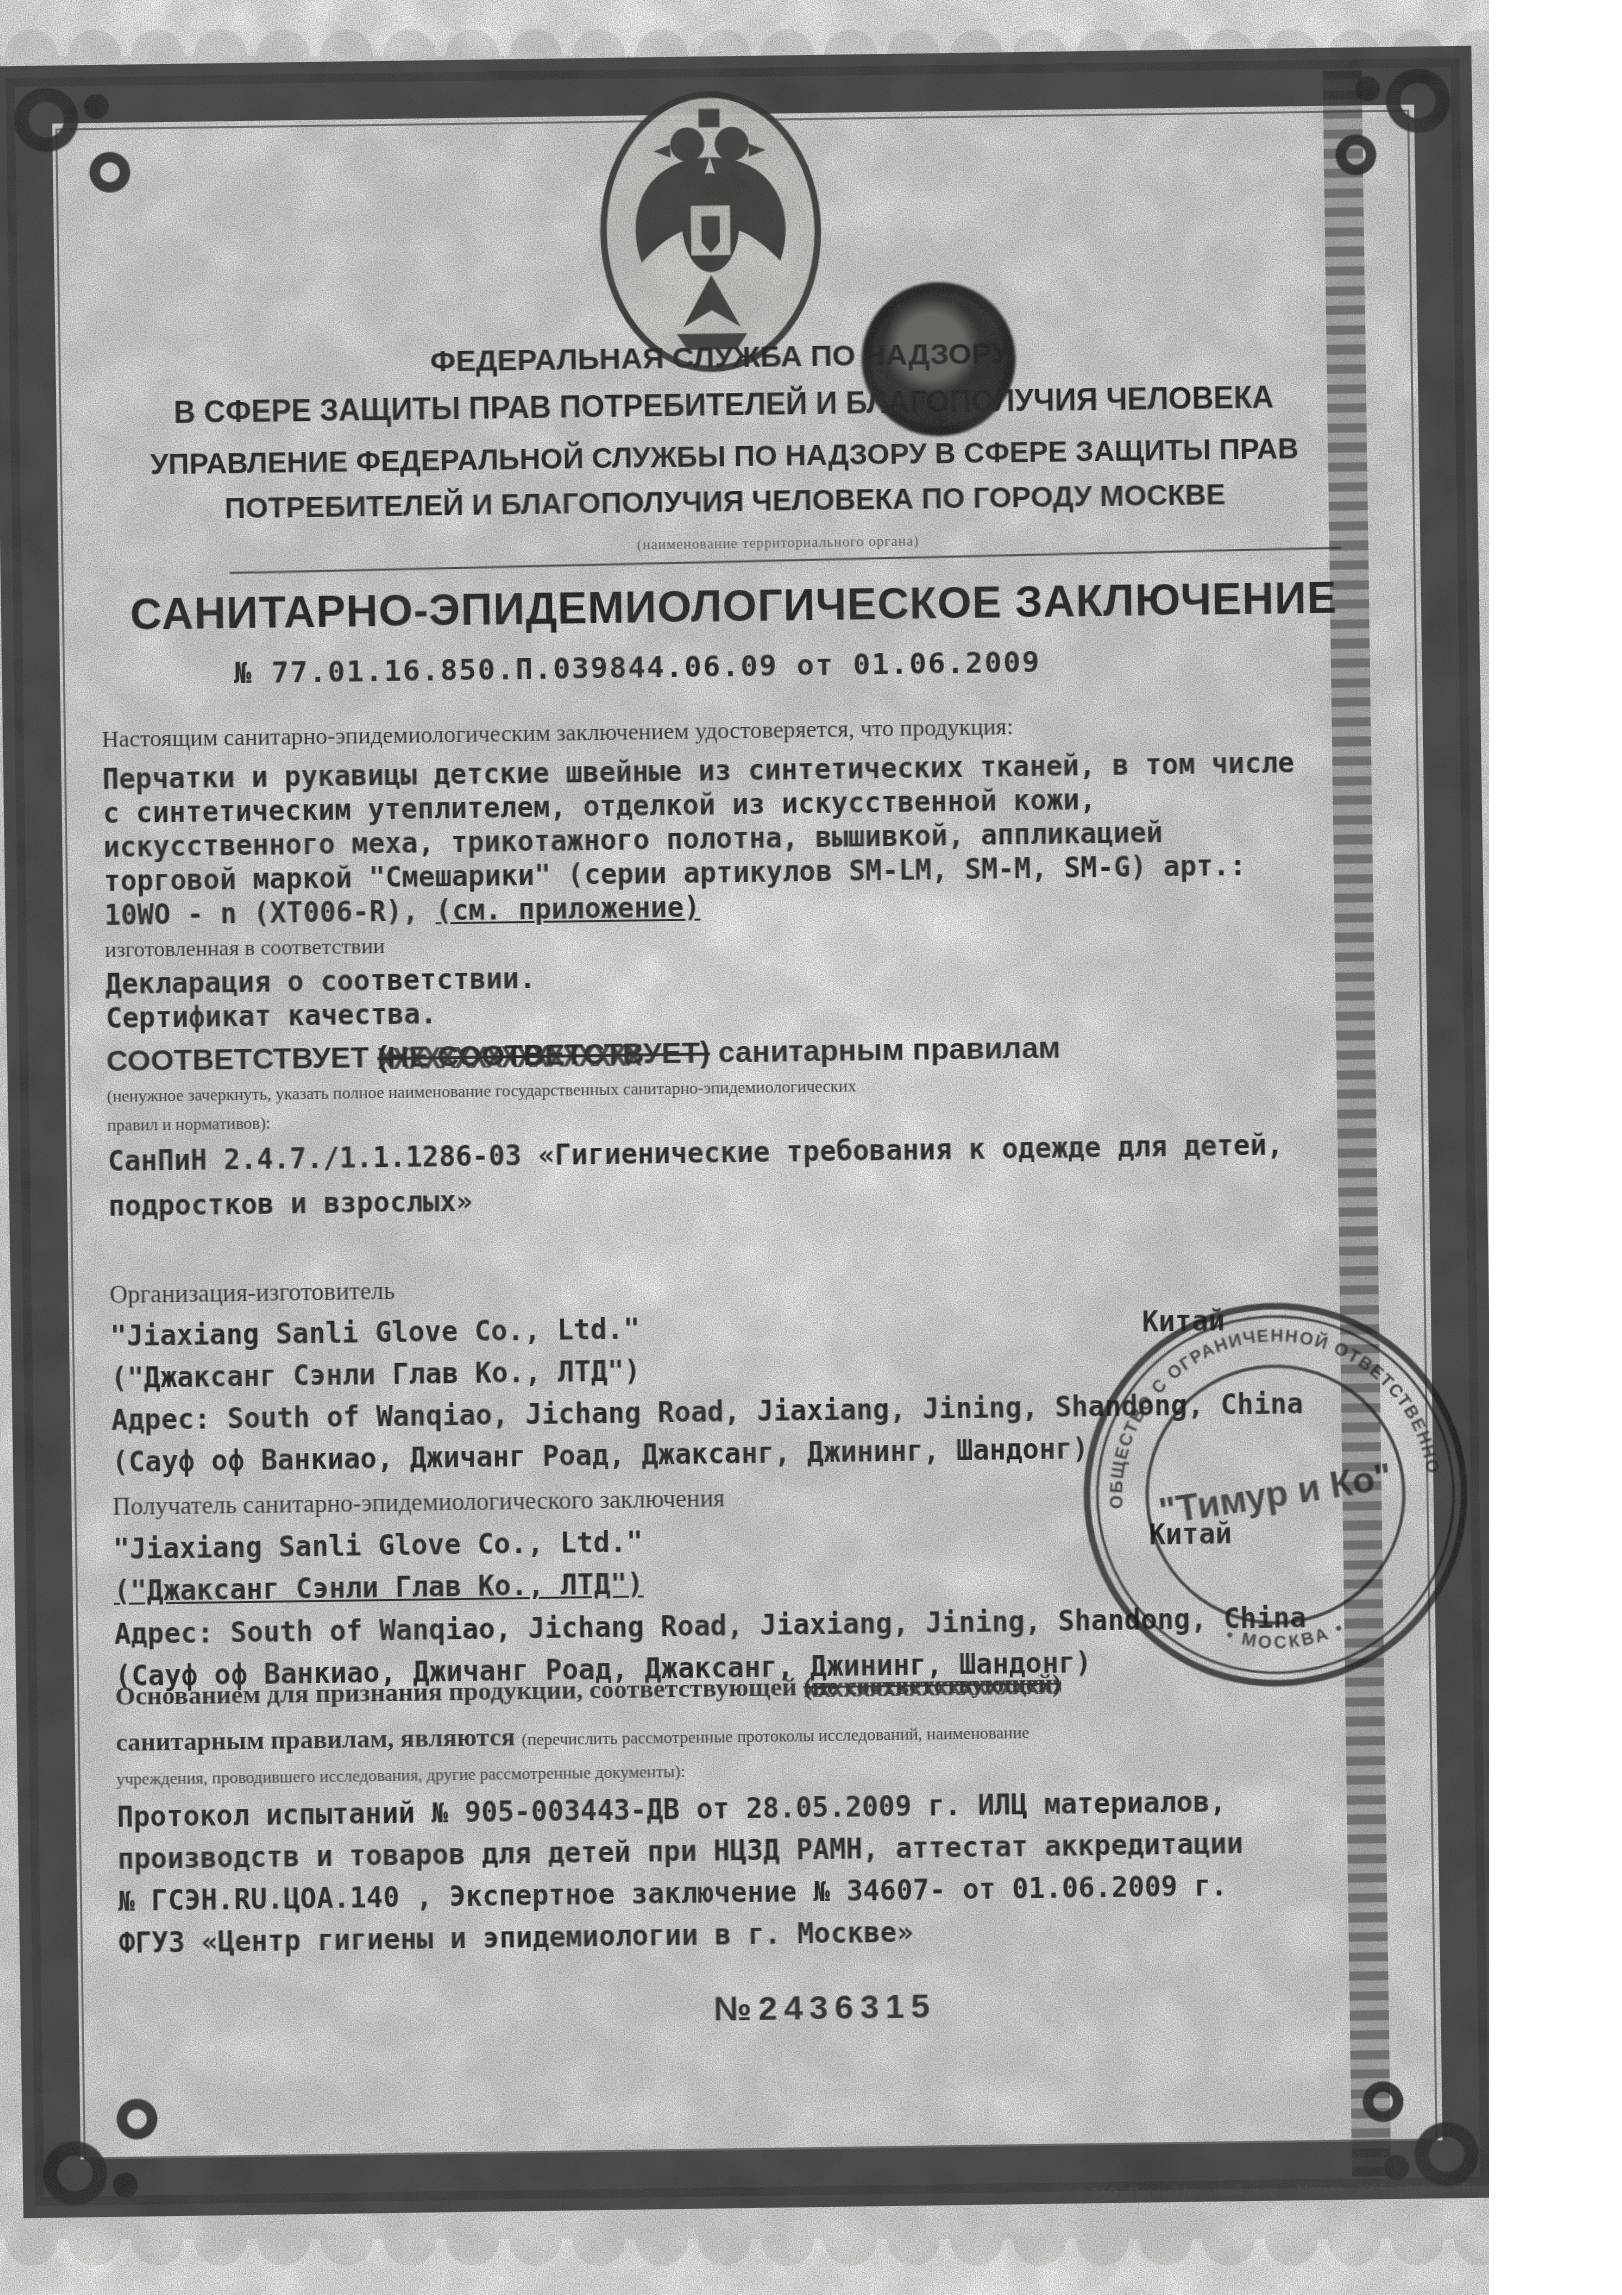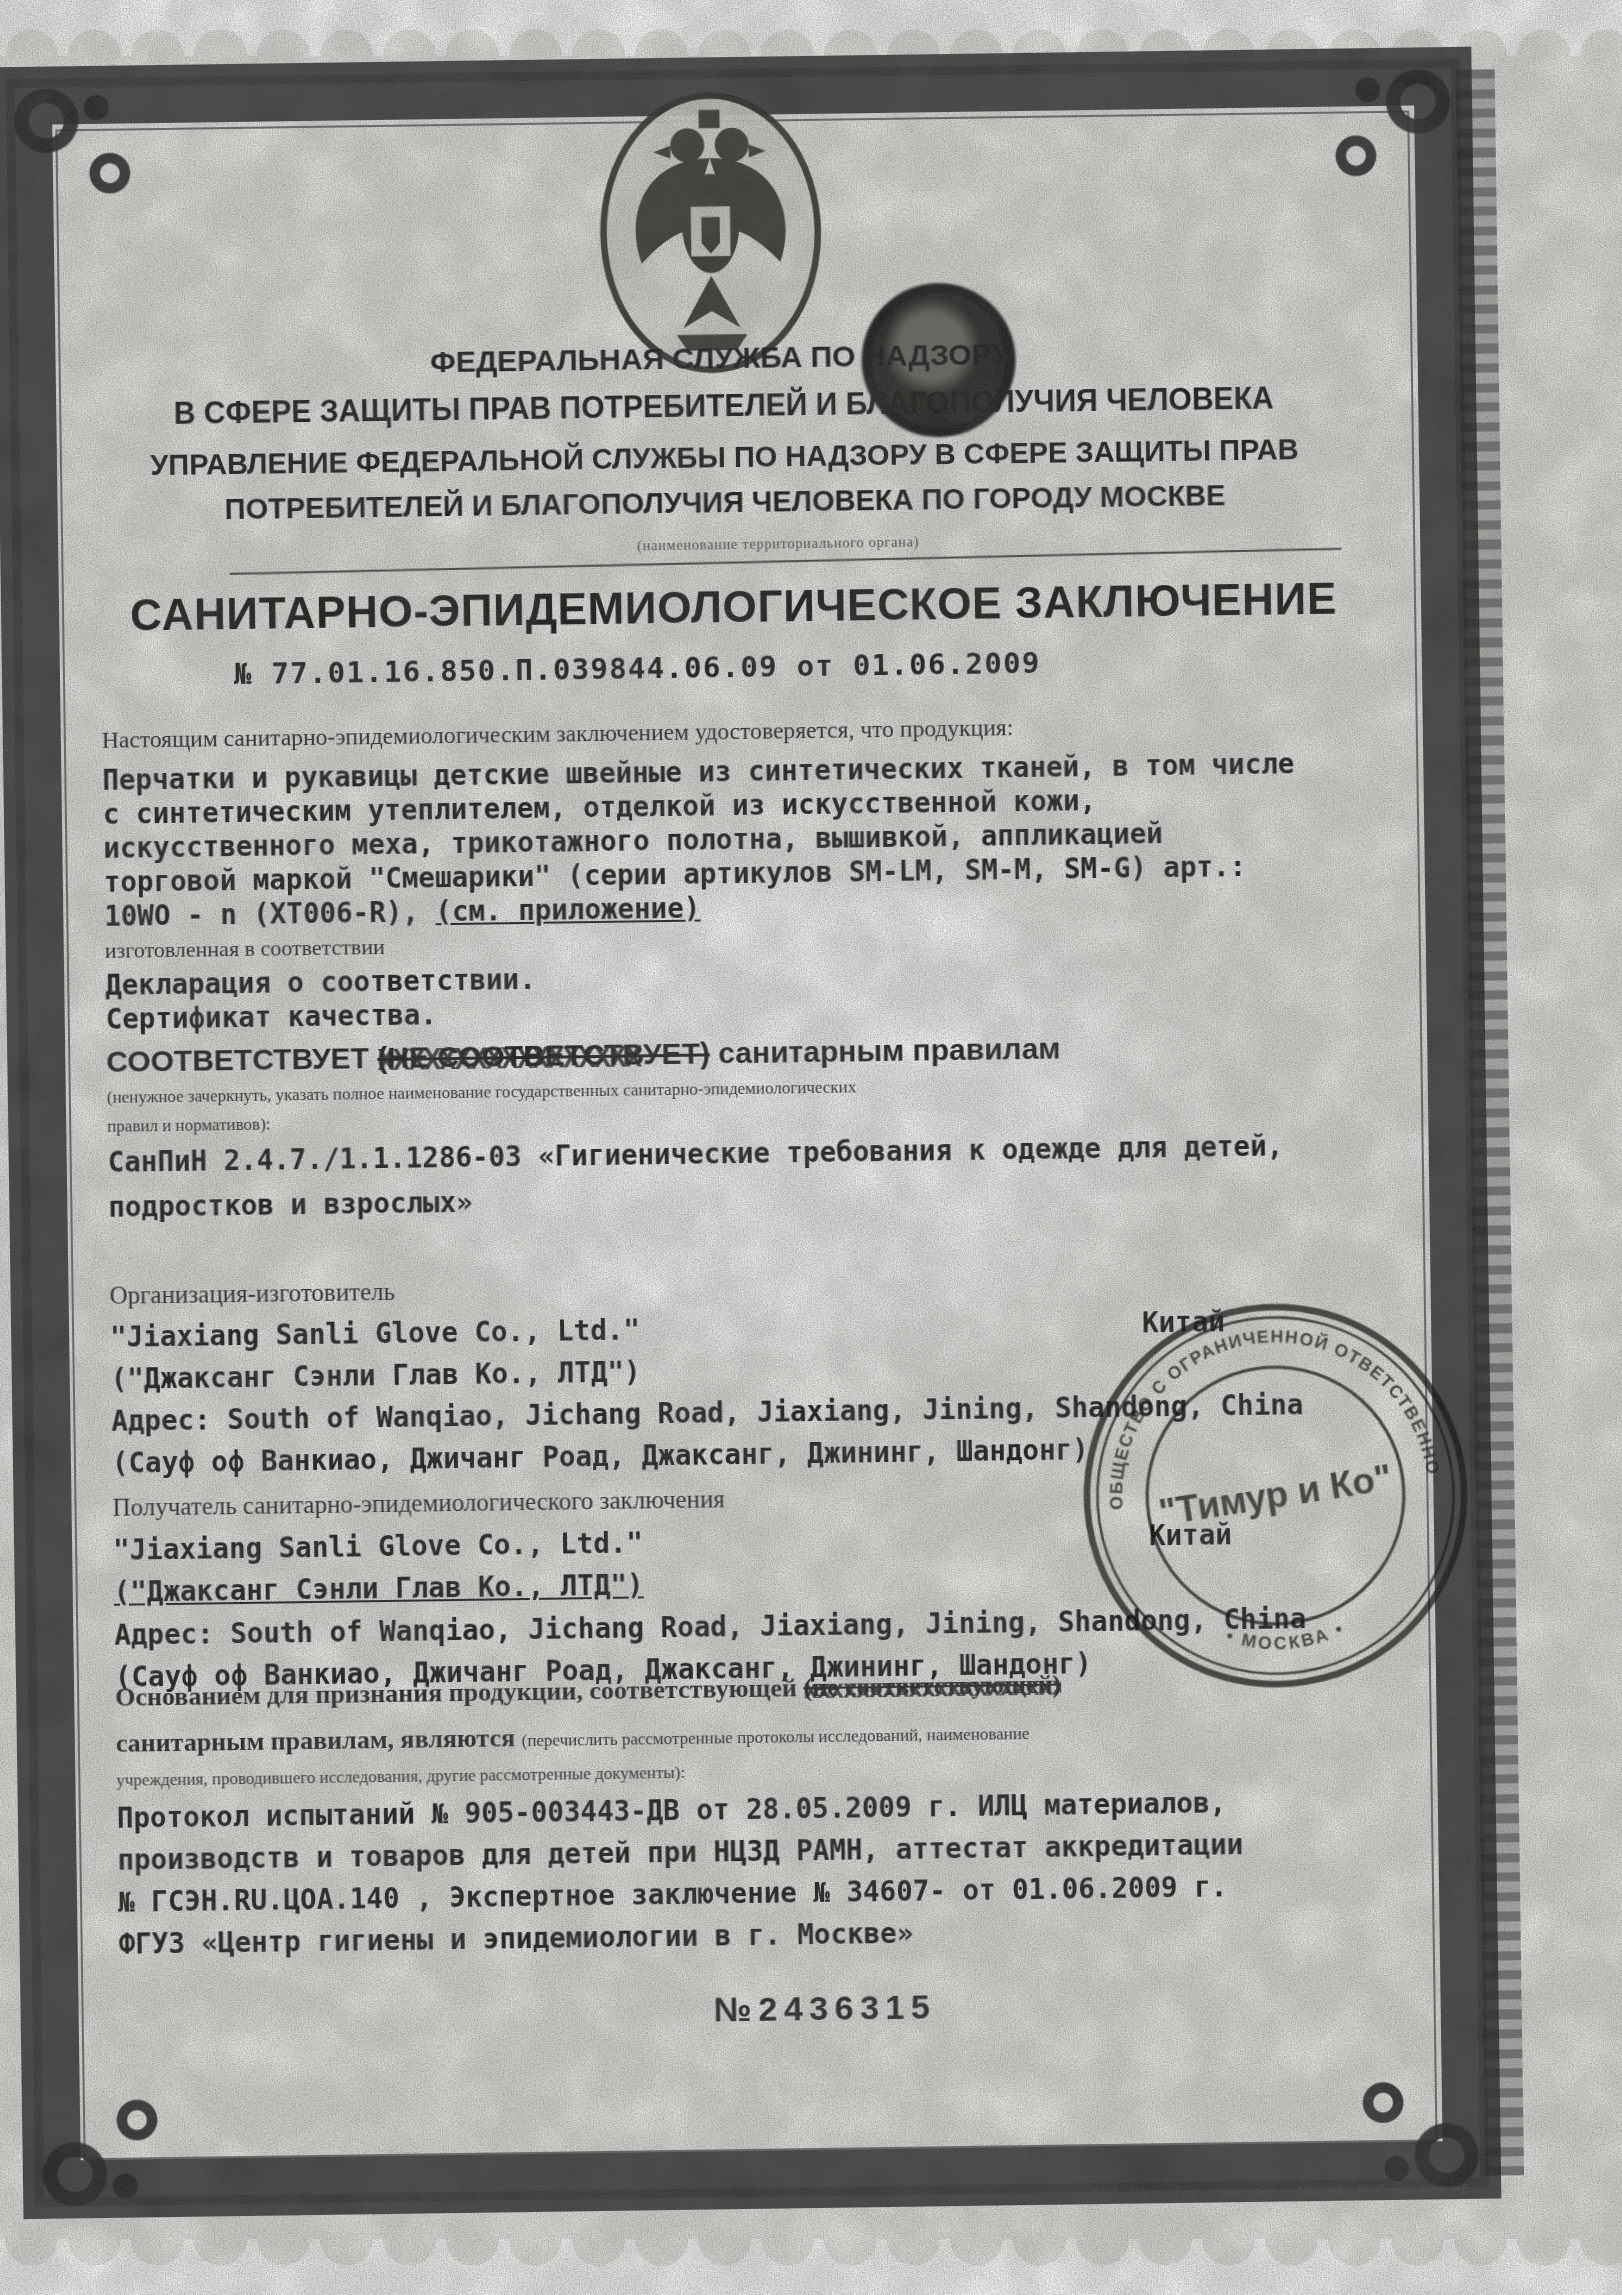--- a/index.html
+++ b/index.html
@@ -1,17 +1,17 @@
 <!DOCTYPE html>
 <html style="font-size:10.5px"><head>
 <meta charset="utf-8">
 <style>
   html,body{margin:0;padding:0;background:#ffffff;}
-  .viewport{position:relative;width:1622px;height:2295px;overflow:hidden;background:#fbfbfa;
-            font-family:"Liberation Serif",serif;color:#1c1c1c;}
+  .viewport{position:relative;width:1445px;height:2295px;overflow:hidden;background:#fbfbfa;
+            font-family:"Liberation Serif",serif;color:#1c1c1c;padding-left:44px;}
   .paper{position:absolute;left:0;top:17px;width:1622px;height:2263px;background:#e9e8e4;}
   .deckle-top{position:absolute;left:0;top:0;width:100%;height:56px;
       background-color:#ffffff;
       background-image:radial-gradient(circle at 50% 100%,#e9e8e4 0 26px,rgba(233,232,228,0) 27px);
       background-size:63px 56px;background-repeat:repeat-x;}
   .deckle-bottom{position:absolute;left:0;bottom:0;width:100%;height:56px;
       background-color:#ffffff;
       background-image:radial-gradient(circle at 50% 0%,#e9e8e4 0 26px,rgba(233,232,228,0) 27px);
       background-size:63px 56px;background-repeat:repeat-x;}
   .tilt{position:absolute;inset:0;transform:rotate(-0.8deg);transform-origin:50% 45%;filter:blur(0.3px);}

